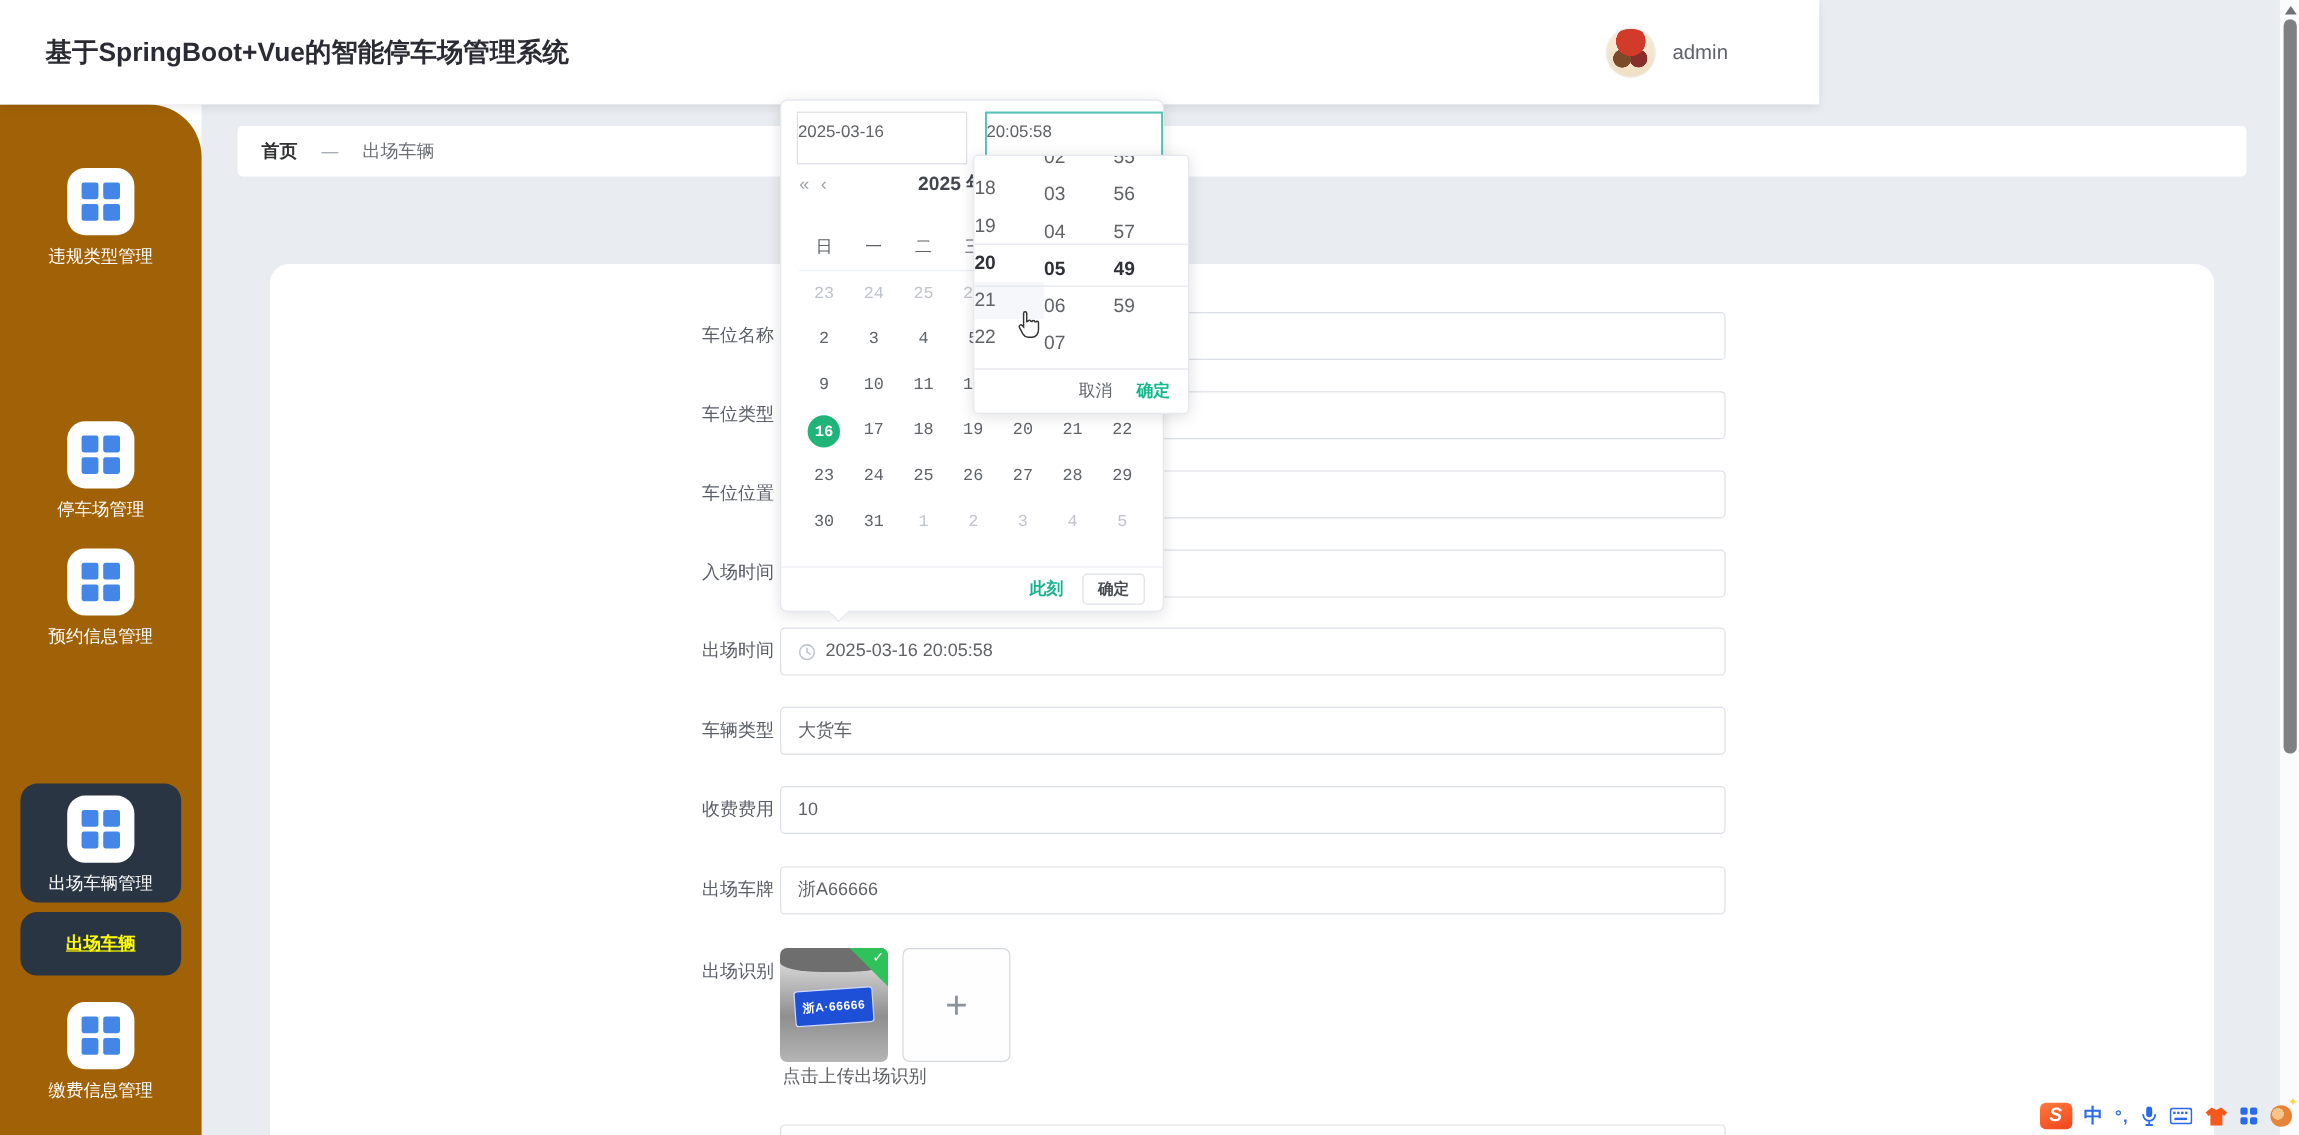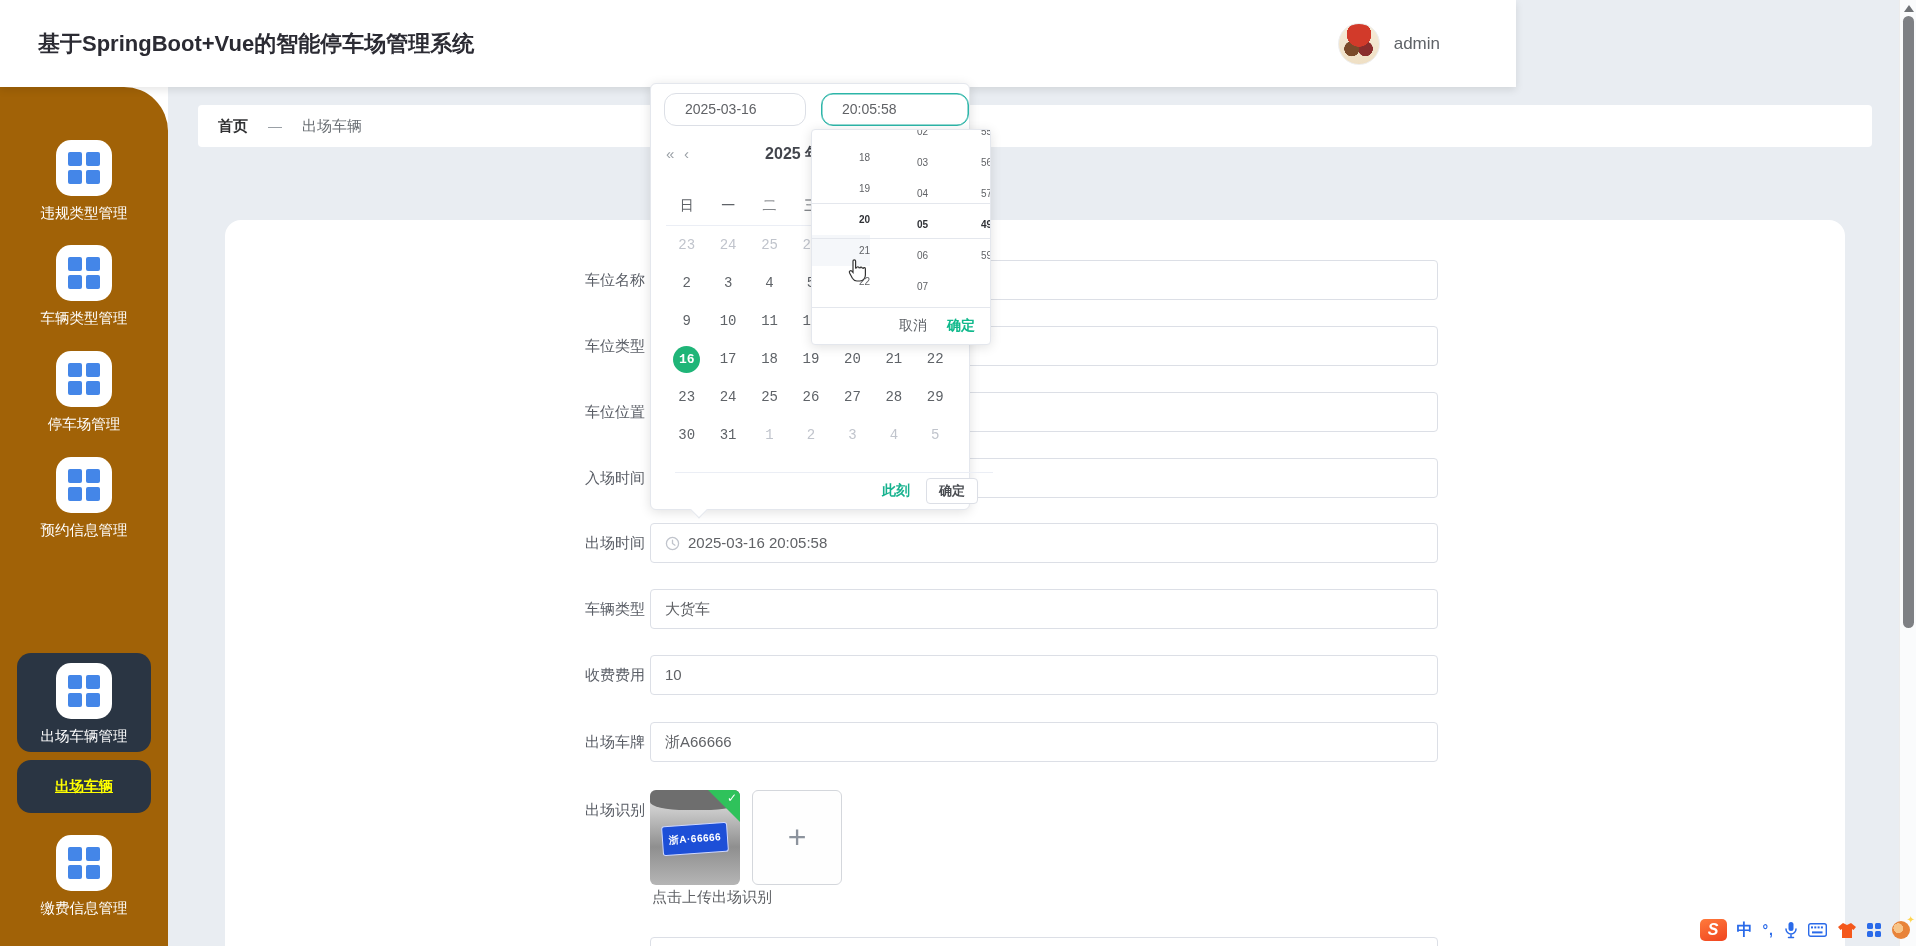--- a/index.html
+++ b/index.html
@@ -66,51 +66,51 @@
               font-size:32px; color:#8c939d; font-weight:300; cursor:pointer; }
   .upload-caption { position:absolute; left:652px; top:98px; width:400px; font-size:15px; color:#606266; }
   .sliver-input { position:absolute; left:650px; top:937px; width:788px; height:30px; border:1px solid #dcdfe6;
                   border-radius:4px; background:#fff; z-index:4; }
 
   
   .picker { position:absolute; left:650px; top:83px; width:320px; height:427px; background:#fff;
             border:1px solid #e4e7ed; border-radius:6px; box-shadow:0 2px 12px rgba(0,0,0,.12); z-index:30; }
   .picker-arrow { position:absolute; left:42px; bottom:-7px; width:12px; height:12px; background:#fff;
                   border-right:1px solid #e4e7ed; border-bottom:1px solid #e4e7ed; transform:rotate(45deg); }
-  .p-input { position:absolute; top:9px; height:33px; border:1px solid #dcdfe6; border-radius:12px;
-             line-height:31px; padding-left:20px; font-size:14px; color:#606266; background:#fff; }
+  .p-input { position:absolute; top:9px; height:44px; border:1px solid #dcdfe6; border-radius:0;
+             line-height:31px; padding-left:0; font-size:14px; color:#606266; background:#fff; }
   .p-date { left:13px; width:142px; }
   .p-time { left:170px; width:148px; border:1px solid #2cb5a8; box-shadow:0 0 0 .5px #2cb5a8 inset; }
   .p-header { position:absolute; left:0; top:52px; width:100%; height:36px; line-height:36px; }
   .p-nav { position:absolute; top:0; color:#9aa0a6; font-size:15px; cursor:pointer; }
   .p-title { text-align:center; font-size:16px; font-weight:bold; color:#43464d; }
   .week-grid, .day-grid { position:absolute; left:15px; width:290px; display:grid; grid-template-columns:repeat(7,1fr); }
   .week-grid { top:102px; height:40px; border-bottom:1px solid #ebeef5; }
   .week-grid div { display:flex; align-items:center; justify-content:center; font-size:14px; color:#5f6368; }
   .day-grid { top:142px; grid-auto-rows:38px; }
   .cell { display:flex; align-items:center; justify-content:center; font-size:14px; color:#5f6368; cursor:pointer;font-family:Liberation Mono, monospace; }
   .cell.dim { color:#c0c4cc; }
   .cell.sel { color:#fff; }
   .cell.sel span { width:27px; height:27px; background:#1fb578; border-radius:50%; display:flex;
                    align-items:center; justify-content:center; font-weight:bold; font-size:13px; }
   .p-footer { position:absolute; left:0; bottom:0; width:100%; height:37px; border-top:1px solid #ebeef5;
-              display:flex; align-items:center; justify-content:flex-end; gap:16px; padding-right:15px;margin-left:24px; }
+              display:flex; align-items:center; justify-content:flex-end; gap:16px; padding-right:15px; }
   .now-link { color:#16b28e; font-size:14px; font-weight:bold; cursor:pointer; }
   .confirm-btn { width:52px; height:26px; border:1px solid #dcdfe6; border-radius:4px; background:#fff;
                  font-size:13px; color:#4a4d52; font-weight:bold; display:flex; align-items:center; justify-content:center; cursor:pointer; }
 
   
   .time-drop { position:absolute; left:811px; top:129px; width:180px; height:216px; background:#fff;
                border:1px solid #e4e7ed; border-radius:4px; box-shadow:0 2px 12px rgba(0,0,0,.12); z-index:35; }
   .t-cols { position:absolute; left:0; top:0; width:100%; height:179px; overflow:hidden; }
   .t-col { position:absolute; top:0; height:179px; overflow:hidden; }
   .t-col.h { left:0; width:58px; padding-top:12px; }
   .t-col.m { left:58px; width:58px; margin-top:-14px; }
   .t-col.s { left:116px; width:64px; margin-top:-14px; }
-  .titem { height:31px; line-height:31px; text-align:right; font-size:10px; color:#606266; }
+  .titem { height:31px; line-height:31px; text-align:left; font-size:16px; color:#606266; }
   .titem.sel { font-weight:bold; color:#2f3136; }
   .titem.hov { background:#f5f7fa; }
   .t-line { position:absolute; left:0; width:100%; border-top:1px solid #e4e7ed; }
   .t-footer { position:absolute; left:0; bottom:0; width:100%; height:37px; border-top:1px solid #e4e7ed;
               display:flex; align-items:center; justify-content:flex-end; gap:20px; padding-right:15px; }
   .t-cancel { font-size:14px; color:#5f6368; cursor:pointer; }
   .t-confirm { font-size:14px; font-weight:bold; color:#10b98c; cursor:pointer; }
   .cursor-svg { position:absolute; left:34px; top:128px; z-index:36; }
 
   
@@ -151,31 +151,20 @@
         <div class="grid4">
           <span></span>
           <span></span>
           <span></span>
           <span></span>
         </div>
       </div>
     <div class="menu-label">违规类型管理</div>
   </div>
 
-  <div class="menu-item" style="top:158px">
-    <div class="icon-card">
-        <div class="grid4">
-          <span></span>
-          <span></span>
-          <span></span>
-          <span></span>
-        </div>
-      </div>
-    <div class="menu-label">车辆类型管理</div>
-  </div>
 
   <div class="menu-item" style="top:264px">
     <div class="icon-card">
         <div class="grid4">
           <span></span>
           <span></span>
           <span></span>
           <span></span>
         </div>
       </div>

